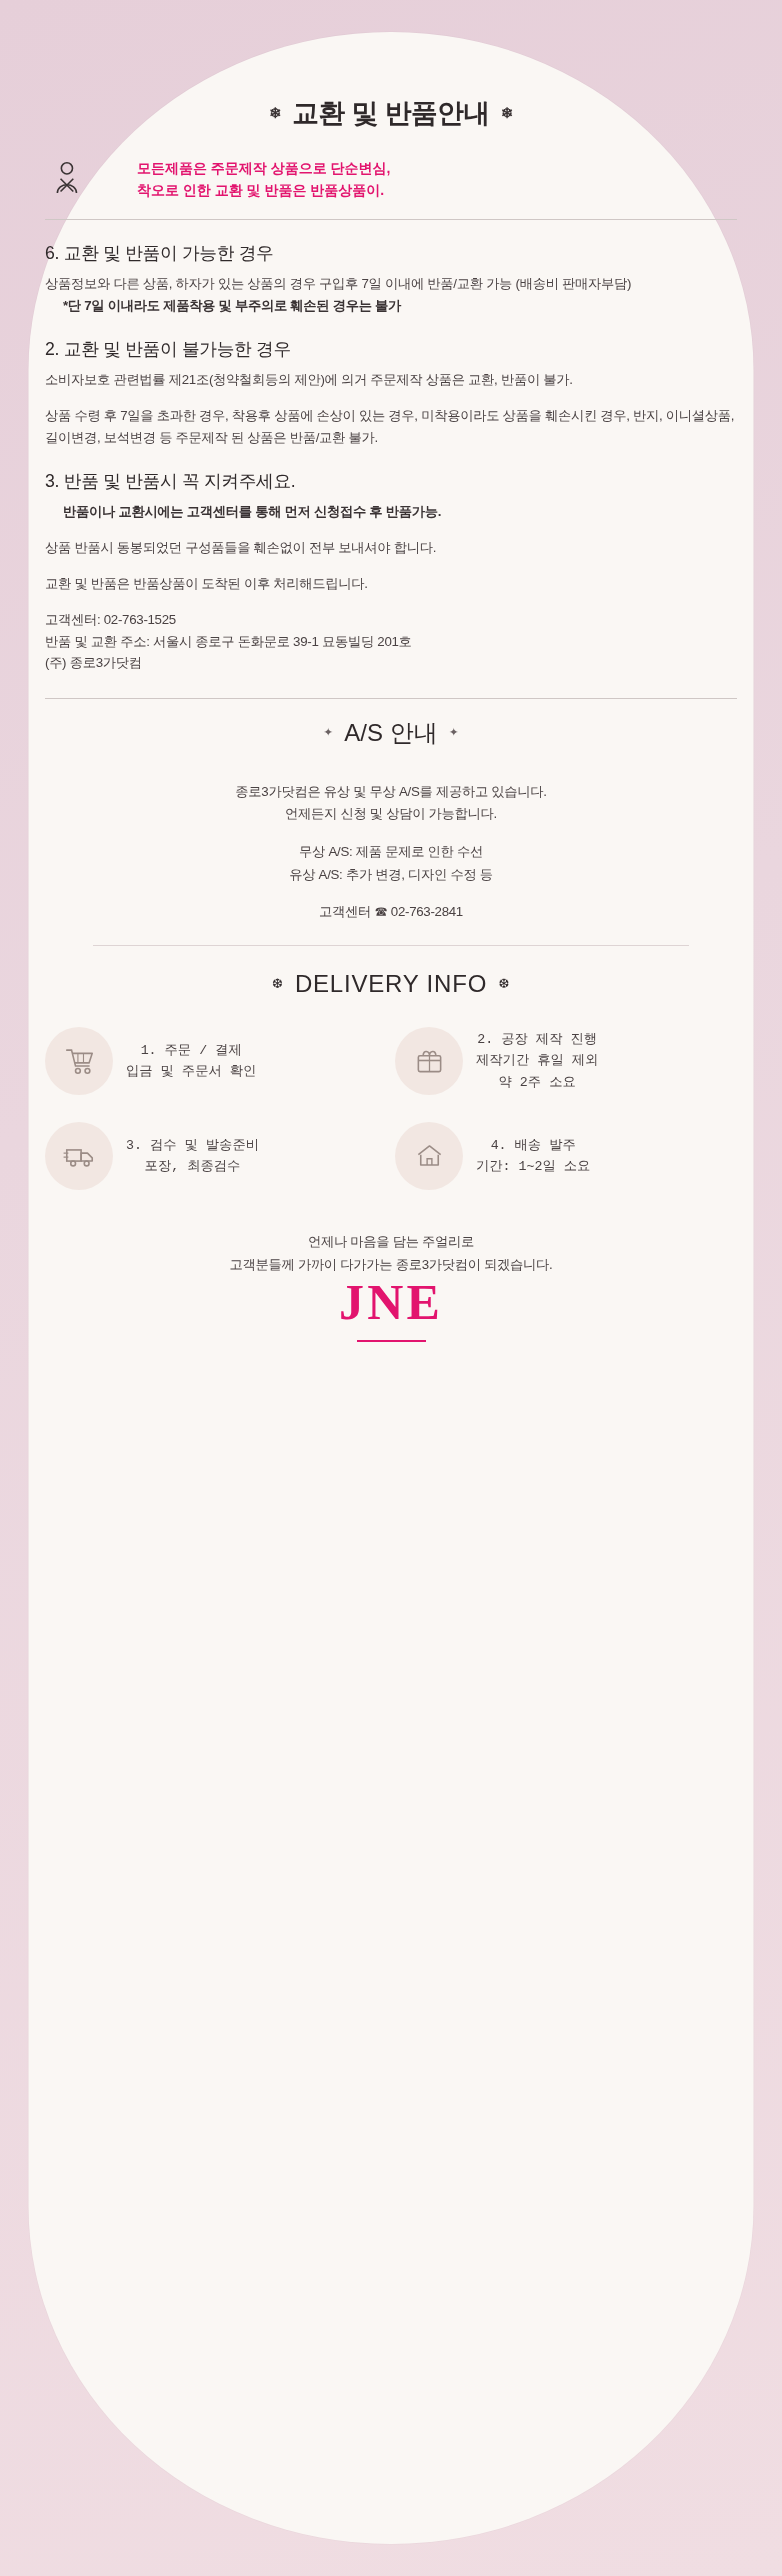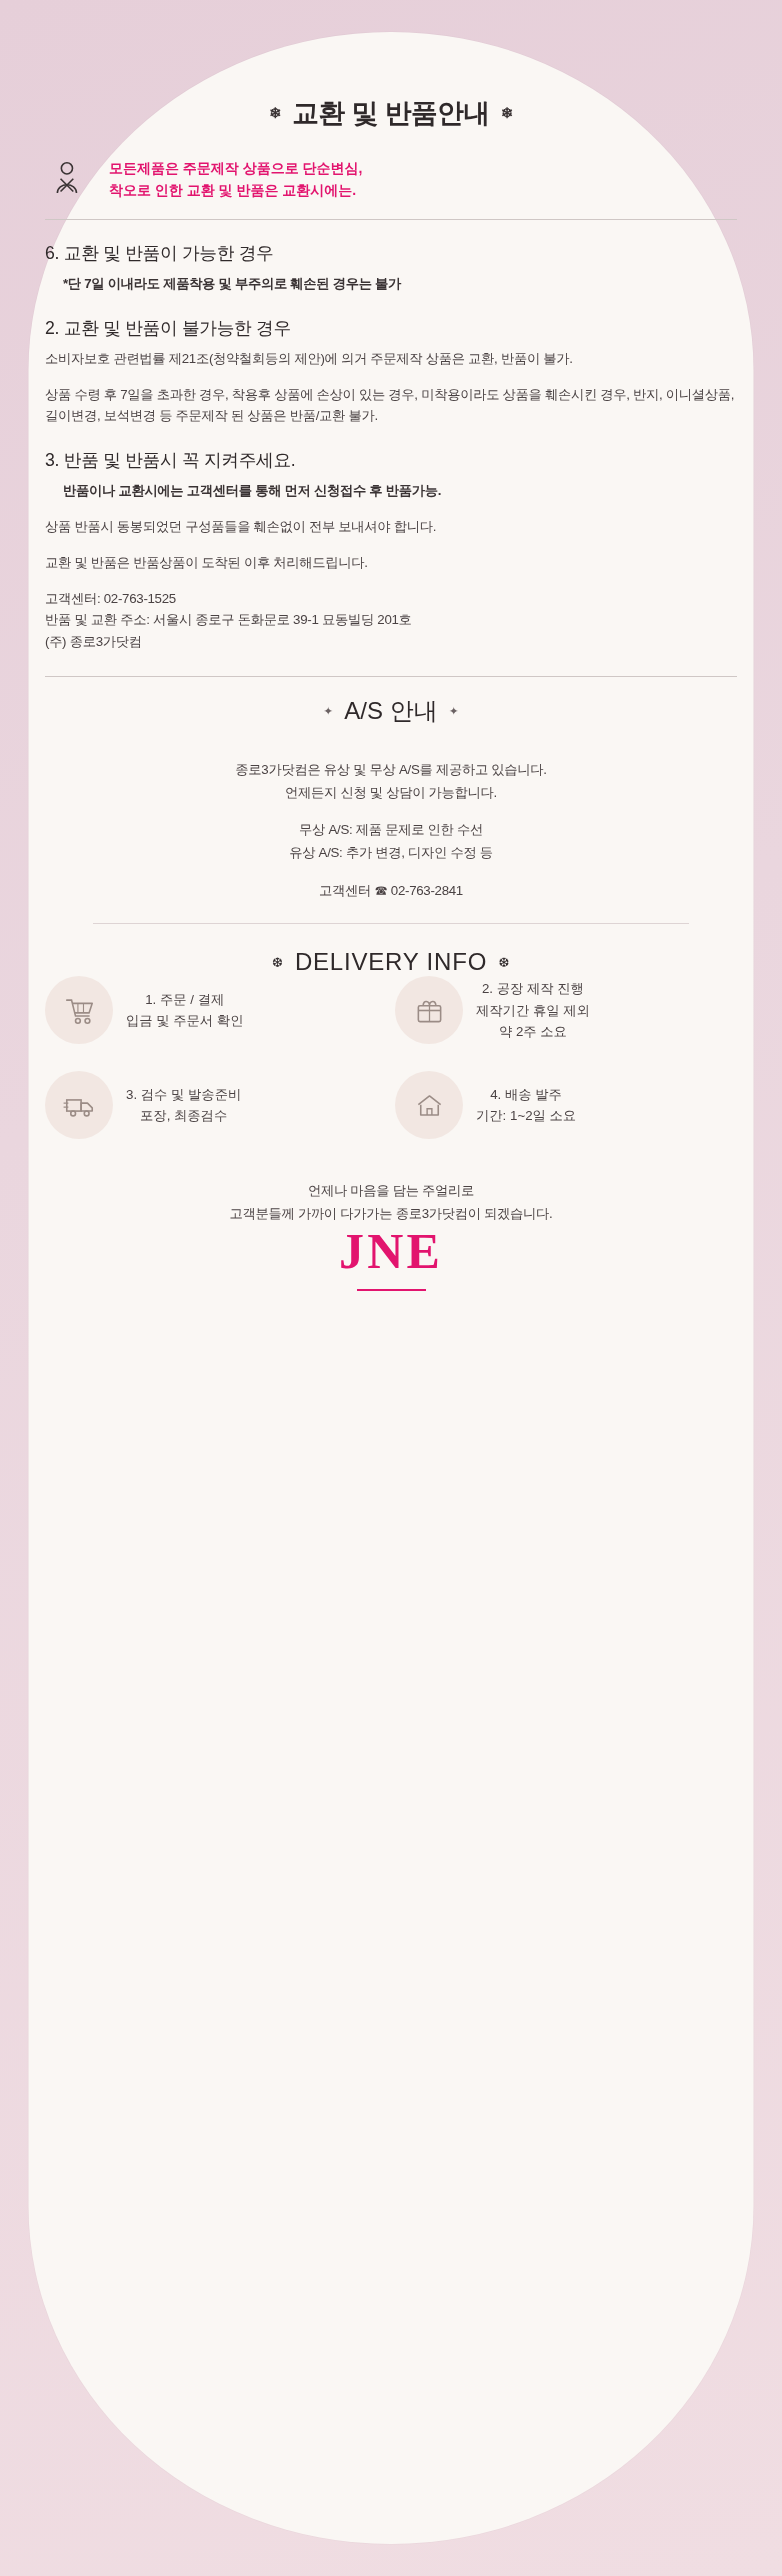--- a/index.html
+++ b/index.html
@@ -92,20 +92,21 @@
   .notice-ico {
     width: 43px;
     height: 43px;
     flex: 0 0 43px;
   }
   .notice-text {
     color: #e2146e;
     font-size: 14px;
     font-weight: bold;
     line-height: 1.55;
+    margin-left: 28px;
   }
 
   
   .block { margin-top: 21px; }
   .h-num {
     font-size: 17.7px;
     color: #2f292a;
     margin-bottom: 8px;
     letter-spacing: -0.3px;
   }
@@ -127,24 +128,26 @@
     border: none;
     border-top: 0.8px solid #ded4d4;
     margin: 21px 48px 0 48px;
   }
 
   .center { text-align: center; }
   .center .p { line-height: 1.72; }
 
   
   .delivery-grid {
+    margin-top: 29px;
     display: grid;
     grid-template-columns: 1fr 1fr;
     row-gap: 27px;
     column-gap: 8px;
+    font-family: Liberation Mono, monospace;
   }
   .dcell {
     display: flex;
     align-items: center;
     gap: 13px;
   }
   .dcell .circ {
     width: 68px;
     height: 68px;
     border-radius: 50%;
@@ -201,26 +204,27 @@
       <span class="notice-ico">
         <svg width="43" height="43" viewBox="0 0 54 54">
           <circle cx="20" cy="13" r="7" fill="none" stroke="#3a3334" stroke-width="2"></circle>
           <path d="M8 44 C8 30 32 30 32 44" fill="none" stroke="#3a3334" stroke-width="2"></path>
           <path d="M12 26 L28 42 M28 26 L12 42" stroke="#3a3334" stroke-width="2" fill="none"></path>
           <path d="M36 22 L48 22 M36 28 L48 28" stroke="#3a3334" stroke-width="0"></path>
         </svg>
       </span>
       <span class="notice-text">
         <span>모든제품은 주문제작 상품으로 단순변심,</span><br>
-        <span>착오로 인한 교환 및 반품은 교환시에는.</span>
+        <span>착오로 인한 교환 및 반품은 반품상품이.</span>
       </span>
     </div>
 
     <div class="block">
       <div class="h-num">6. 교환 및 반품이 가능한 경우</div>
+      <div class="p">상품정보와 다른 상품, 하자가 있는 상품의 경우 구입후 7일 이내에 반품/교환 가능 (배송비 판매자부담)</div>
       <div class="p b">*단 7일 이내라도 제품착용 및 부주의로 훼손된 경우는 불가</div>
     </div>
 
     <div class="block">
       <div class="h-num">2. 교환 및 반품이 불가능한 경우</div>
       <div class="p">소비자보호 관련법률 제21조(청약철회등의 제안)에 의거 주문제작 상품은 교환, 반품이 불가.</div>
       <div class="gap"></div>
       <div class="p">상품 수령 후 7일을 초과한 경우, 착용후 상품에 손상이 있는 경우, 미착용이라도 상품을 훼손시킨 경우, 반지, 이니셜상품, 길이변경, 보석변경 등 주문제작 된 상품은 반품/교환 불가.</div>
     </div>
 

